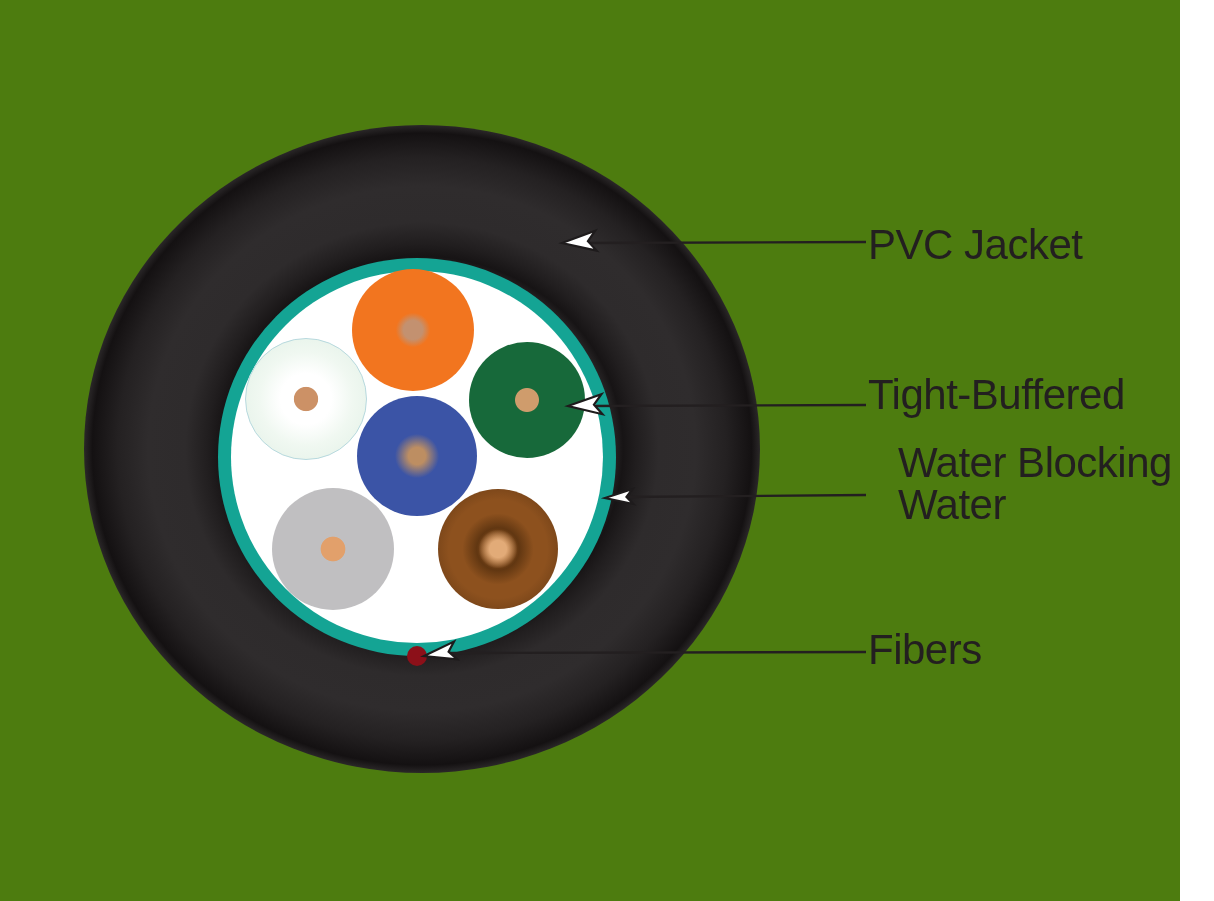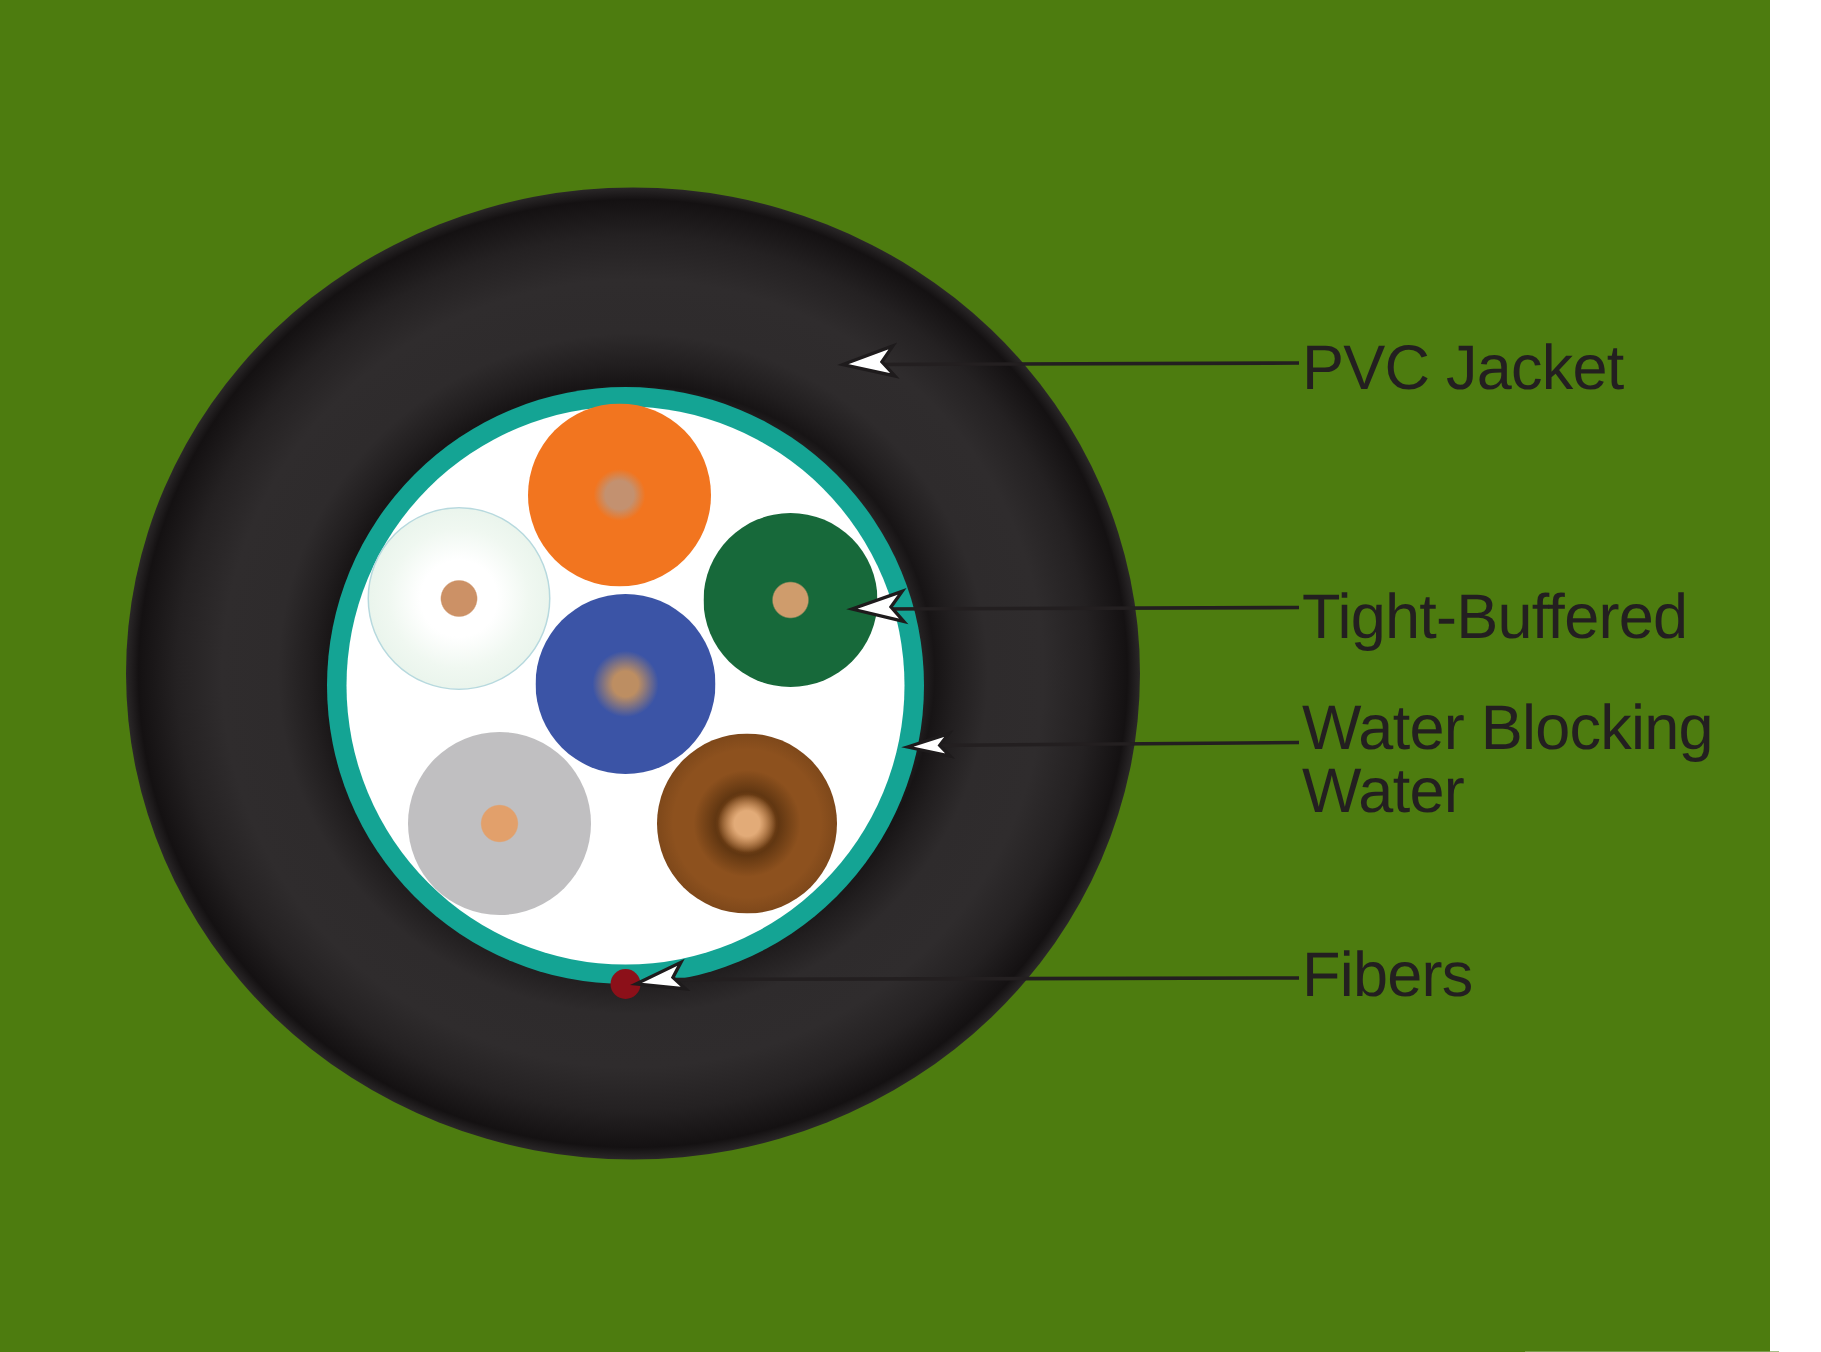--- a/index.html
+++ b/index.html
@@ -101,22 +101,22 @@
     position:absolute;
     left:868px;
     color:#231f20;
     font-size:42px;
     line-height:42px;
     letter-spacing:-0.5px;
     white-space:nowrap;
   }
   .label span{display:block;}
   .label-pvc{top:224px;}
-  .label-fibers{top:374px;margin-top:16px;}
-  .label-yarn{top:464px;}
+  .label-fibers{top:374px;}
+  .label-yarn{top:442px;margin-left:30px;}
   .label-ripcord{top:629px;}
 </style>
 </head>
 <body>
 
 <div class="canvas">
 
   <div class="abs round jacket"></div>
   <div class="abs round yarn"></div>
   <div class="abs round core"></div>

